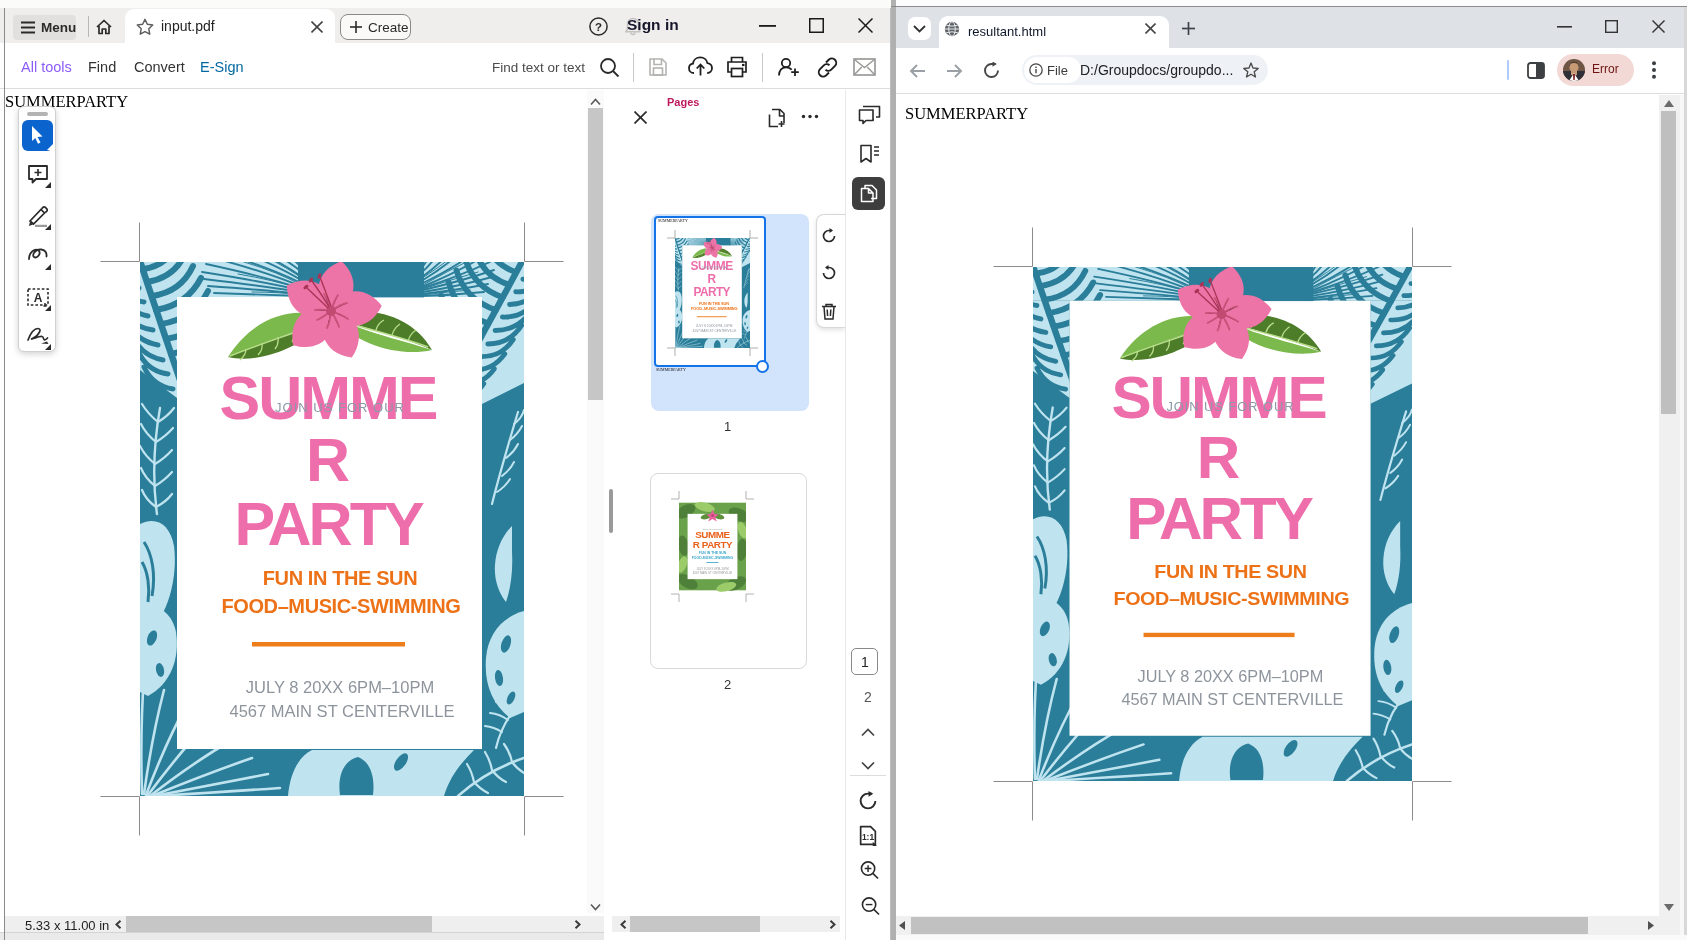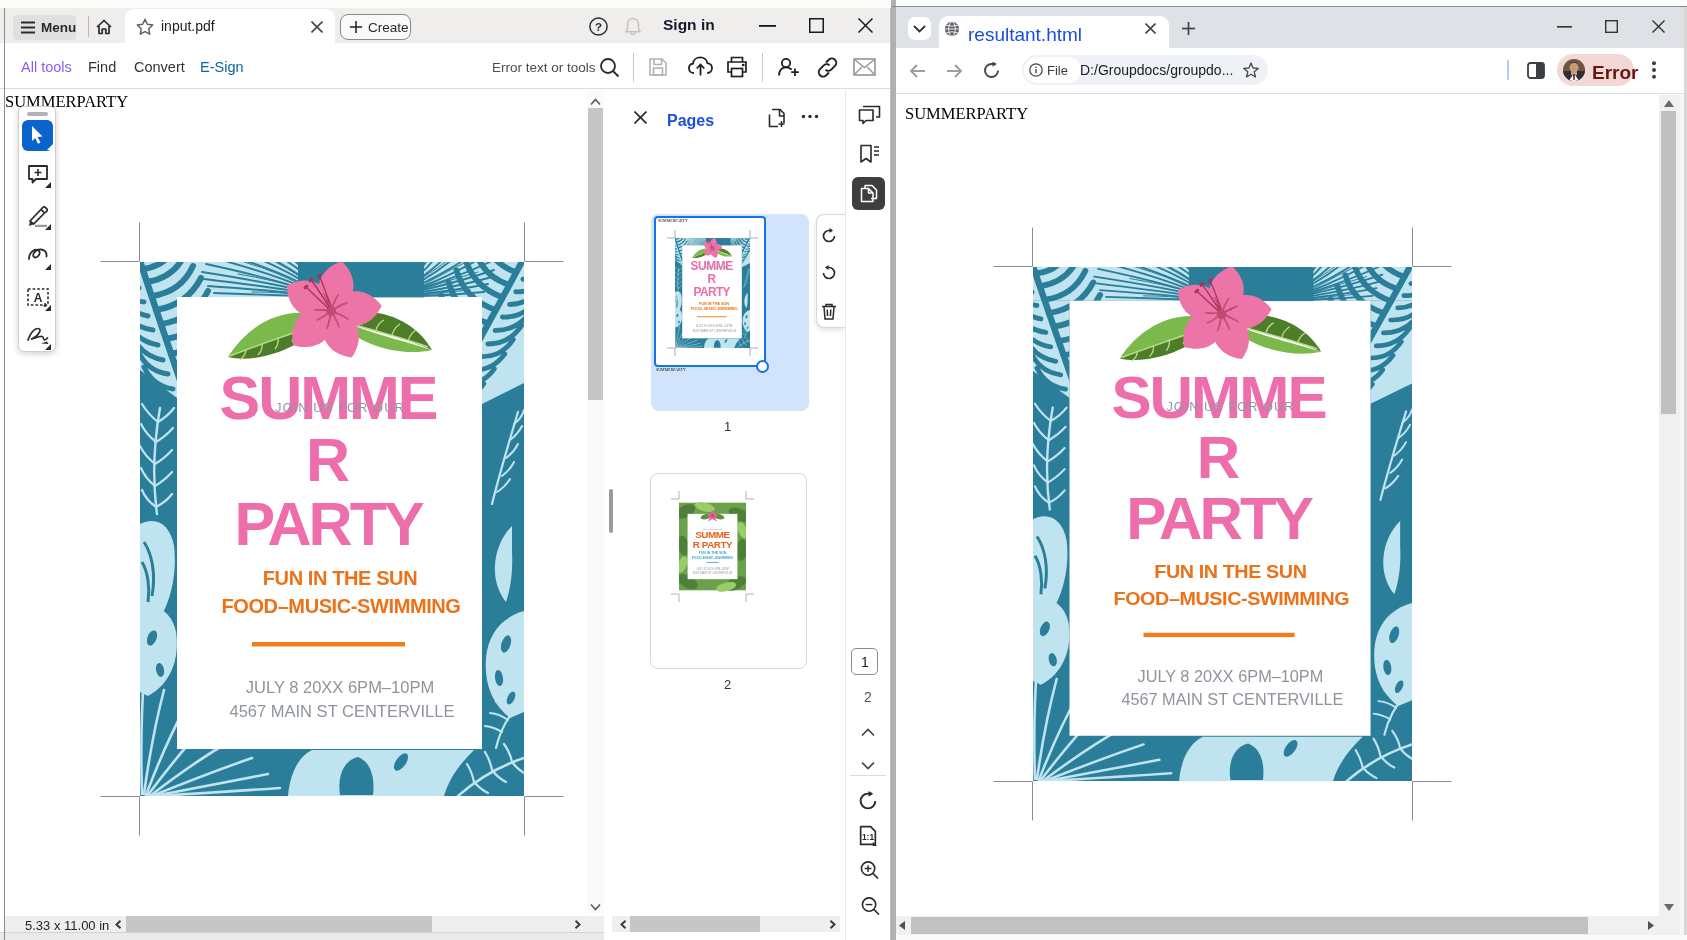--- a/index.html
+++ b/index.html
@@ -54,40 +54,40 @@
 <div class="text" style="left:368px;top:20px;font-size:13.5px;color:#2a2a2a">Create</div>
 
 <svg class="i" style="left:589px;top:17px" width="19" height="19" viewBox="0 0 19 19">
       <circle cx="9.5" cy="9.5" r="8.6" fill="none" stroke="#2a2a2a" stroke-width="1.5"></circle>
       <text x="9.5" y="13.5" font-size="11.5" font-weight="700" text-anchor="middle" fill="#2a2a2a" font-family="Liberation Sans">?</text>
     </svg>
 <svg class="i" style="left:624px;top:17px" width="18" height="19" viewBox="0 0 18 19">
       <path d="M9,1.5 C5.5,1.5 3.5,4.2 3.5,7.5 V12 L1.8,14.8 H16.2 L14.5,12 V7.5 C14.5,4.2 12.5,1.5 9,1.5 Z" fill="none" stroke="#c3c2c0" stroke-width="1.5" stroke-linejoin="round"></path>
       <path d="M7,15.5 a2,2 0 0 0 4,0" fill="none" stroke="#c3c2c0" stroke-width="1.5"></path>
     </svg>
-<div class="text" style="left:663px;top:16px;font-size:15.5px;font-weight:700;color:#16162c">Sign in</div>
+<div class="text" style="left:627px;top:16px;font-size:15.5px;font-weight:700;color:#16162c">Sign in</div>
 <svg class="i" style="left:759px;top:25px" width="17" height="2">
       <rect width="17" height="1.8" fill="#1a1a1a"></rect>
     </svg>
 <svg class="i" style="left:809px;top:18px" width="15" height="15">
       <rect x="0.75" y="0.75" width="13.5" height="13.5" fill="none" stroke="#1a1a1a" stroke-width="1.5"></rect>
     </svg>
 <svg class="i" style="left:858px;top:18px" width="15" height="15">
       <g stroke="#1a1a1a" stroke-width="1.5">
         <line x1="0.5" y1="0.5" x2="14.5" y2="14.5"></line>
         <line x1="14.5" y1="0.5" x2="0.5" y2="14.5"></line>
       </g>
     </svg>
 
 <div class="abs" style="left:0;top:43px;width:891px;height:46px;background:#fff;border-bottom:1px solid #dddcda"></div>
 <div class="text" style="left:21px;top:59px;font-size:14.5px;color:#8b5cf6">All tools</div>
 <div class="text" style="left:88px;top:59px;font-size:14.5px;color:#333">Find</div>
 <div class="text" style="left:134px;top:59px;font-size:14.5px;color:#333">Convert</div>
 <div class="text" style="left:200px;top:59px;font-size:14.5px;color:#0369a1">E-Sign</div>
-<div class="text" style="left:492px;top:60px;font-size:13.5px;color:#4b4b4b">Error text or tools</div>
+<div class="text" style="left:492px;top:60px;font-size:13.5px;color:#4b4b4b">Find text or text</div>
 <svg class="i" style="left:599px;top:57px" width="21" height="21" viewBox="0 0 21 21">
       <circle cx="9" cy="9" r="7" fill="none" stroke="#2a2a2a" stroke-width="1.8"></circle>
       <line x1="14" y1="14" x2="19.5" y2="19.5" stroke="#2a2a2a" stroke-width="1.8"></line>
     </svg>
 <div class="abs" style="left:633px;top:53px;width:1px;height:29px;background:#c9c8c6"></div>
 <svg class="i" style="left:648px;top:57px" width="20" height="20" viewBox="0 0 20 20">
       <g fill="none" stroke="#b3b2b0" stroke-width="1.6">
         <path d="M2,2 H14 L18,6 V18 H2 Z" stroke-linejoin="round"></path>
         <path d="M6,2 V7.5 H13.5 V2"></path>
         <rect x="5.5" y="11" width="9" height="7"></rect>
@@ -202,21 +202,21 @@
 <div class="abs" style="left:0px;top:932px;width:891px;height:8px;background:#eaeaea;border-top:1px solid #d4d4d4"></div>
 
 <div class="abs" style="left:604px;top:90px;width:241px;height:850px;background:#fff"></div>
 <div class="abs" style="left:609px;top:489px;width:4px;height:44px;background:#9a9a9a;border-radius:2px"></div>
 <svg class="i" style="left:634px;top:111px" width="13" height="13">
       <g stroke="#2a2a2a" stroke-width="1.7">
         <line x1="0.5" y1="0.5" x2="12.5" y2="12.5"></line>
         <line x1="12.5" y1="0.5" x2="0.5" y2="12.5"></line>
       </g>
     </svg>
-<div class="text" style="left:667px;top:112px;font-size:16px;font-weight:700;color:#1d4ed8">Pages</div>
+<div class="text" style="left:667px;top:96px;font-size:11px;font-weight:700;color:#be185d">Pages</div>
 <svg class="i" style="left:768px;top:108px" width="19" height="20" viewBox="0 0 19 20">
       <path d="M4,1.5 H12 L16,5.5 V15 M16,8 H11.5 V1.5" fill="none" stroke="#2a2a2a" stroke-width="1.6" stroke-linejoin="round"></path>
       <path d="M1.5,6.5 V18.5 H10" fill="none" stroke="#2a2a2a" stroke-width="1.6"></path>
       <path d="M13.5,13 V19 M10.5,16 H16.5" stroke="#2a2a2a" stroke-width="1.6"></path>
     </svg>
 <svg class="i" style="left:801px;top:114px" width="18" height="5">
       <circle cx="2.5" cy="2.5" r="1.7" fill="#2a2a2a"></circle>
       <circle cx="9" cy="2.5" r="1.7" fill="#2a2a2a"></circle>
       <circle cx="15.5" cy="2.5" r="1.7" fill="#2a2a2a"></circle>
     </svg>
@@ -314,21 +314,21 @@
 
 <div class="abs" style="left:939px;top:16px;width:230px;height:32px;background:#fff;border-radius:9px 9px 0 0"></div>
 <svg class="i" style="left:944px;top:21px" width="16" height="16" viewBox="0 0 16 16">
       <circle cx="8" cy="8" r="7.2" fill="#5f6368"></circle>
       <g stroke="#e8eaed" stroke-width="1" fill="none">
         <ellipse cx="8" cy="8" rx="3.3" ry="7.2"></ellipse>
         <line x1="1" y1="8" x2="15" y2="8"></line>
         <path d="M2.2,4.2 Q8,6.2 13.8,4.2 M2.2,11.8 Q8,9.8 13.8,11.8"></path>
       </g>
     </svg>
-<div class="text" style="left:968px;top:24px;font-size:19px;color:#1d4ed8">resultant.html</div>
+<div class="text" style="left:968px;top:24px;font-size:13px;color:#0f172a">resultant.html</div>
 <svg class="i" style="left:1145px;top:23px" width="11" height="11">
       <g stroke="#454545" stroke-width="1.6">
         <line x1="0.5" y1="0.5" x2="10.5" y2="10.5"></line>
         <line x1="10.5" y1="0.5" x2="0.5" y2="10.5"></line>
       </g>
     </svg>
 <svg class="i" style="left:1182px;top:22px" width="13" height="13">
       <g stroke="#3f4348" stroke-width="1.7">
         <line x1="6.5" y1="0" x2="6.5" y2="13"></line>
         <line x1="0" y1="6.5" x2="13" y2="6.5"></line>
@@ -387,21 +387,21 @@
       <g clip-path="url(#avc)">
         <rect width="22" height="22" fill="#6e5544"></rect>
         <rect y="12" width="22" height="10" fill="#2f2f38"></rect>
         <circle cx="11" cy="8.5" r="4.6" fill="#c79a76"></circle>
         <rect x="8" y="12" width="6" height="4" fill="#c79a76"></rect>
         <path d="M6,22 L11,14 L16,22 Z" fill="#fff"></path>
         <path d="M10,15 L12,15 L11.7,21 L10.3,21 Z" fill="#7a1f1f"></path>
         <path d="M6.2,8 a4.8,4.8 0 0 1 9.6,0 l-1,-3 a4.3,4.3 0 0 0 -7.6,0 Z" fill="#1c1712"></path>
       </g>
     </svg>
-<div class="text" style="left:1592px;top:62px;font-size:19px;font-weight:700;color:#6d1410">Error</div>
+<div class="text" style="left:1592px;top:62px;font-size:12px;font-weight:400;color:#6d1410">Error</div>
 <svg class="i" style="left:1652px;top:61px" width="4" height="18">
       <circle cx="2" cy="2.2" r="2" fill="#3c4043"></circle>
       <circle cx="2" cy="9" r="2" fill="#3c4043"></circle>
       <circle cx="2" cy="15.8" r="2" fill="#3c4043"></circle>
     </svg>
 
 <div class="abs" style="left:896px;top:95px;width:766px;height:821px;background:#fff"></div>
 <div class="text" style="left:905px;top:104px;font-size:16.5px;font-family:'Liberation Serif',serif;color:#000">SUMMERPARTY</div>
 
 <div class="abs" style="left:1659px;top:95px;width:21px;height:840px;background:#f0f0f0"></div>

